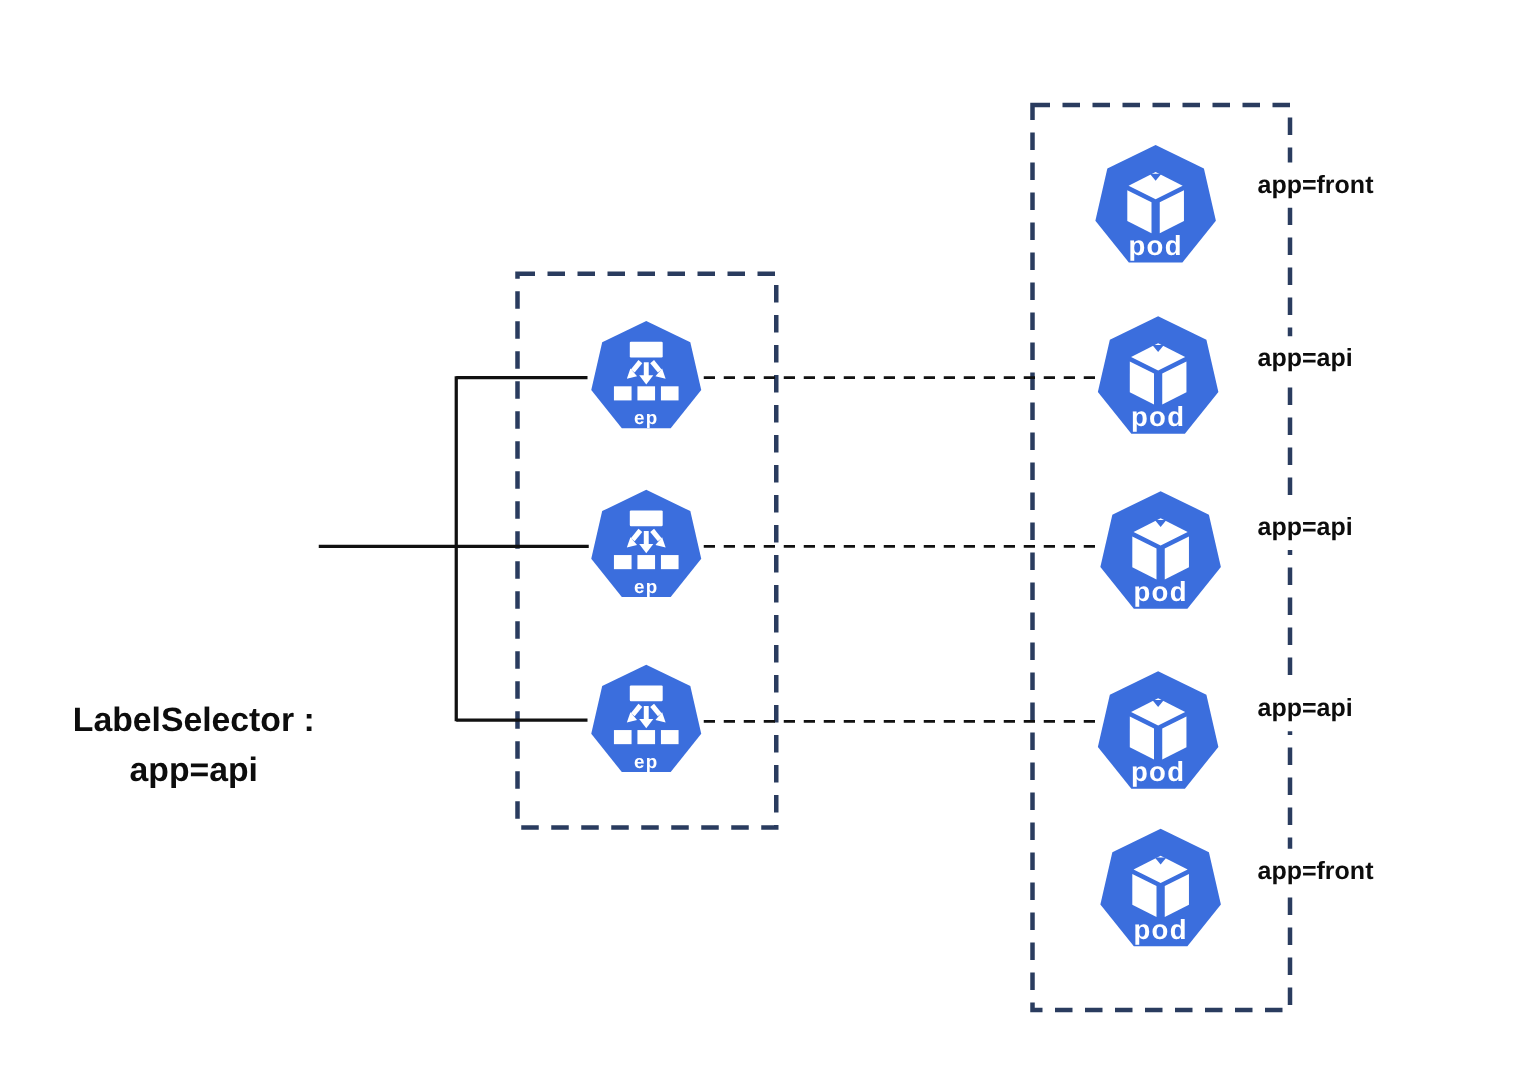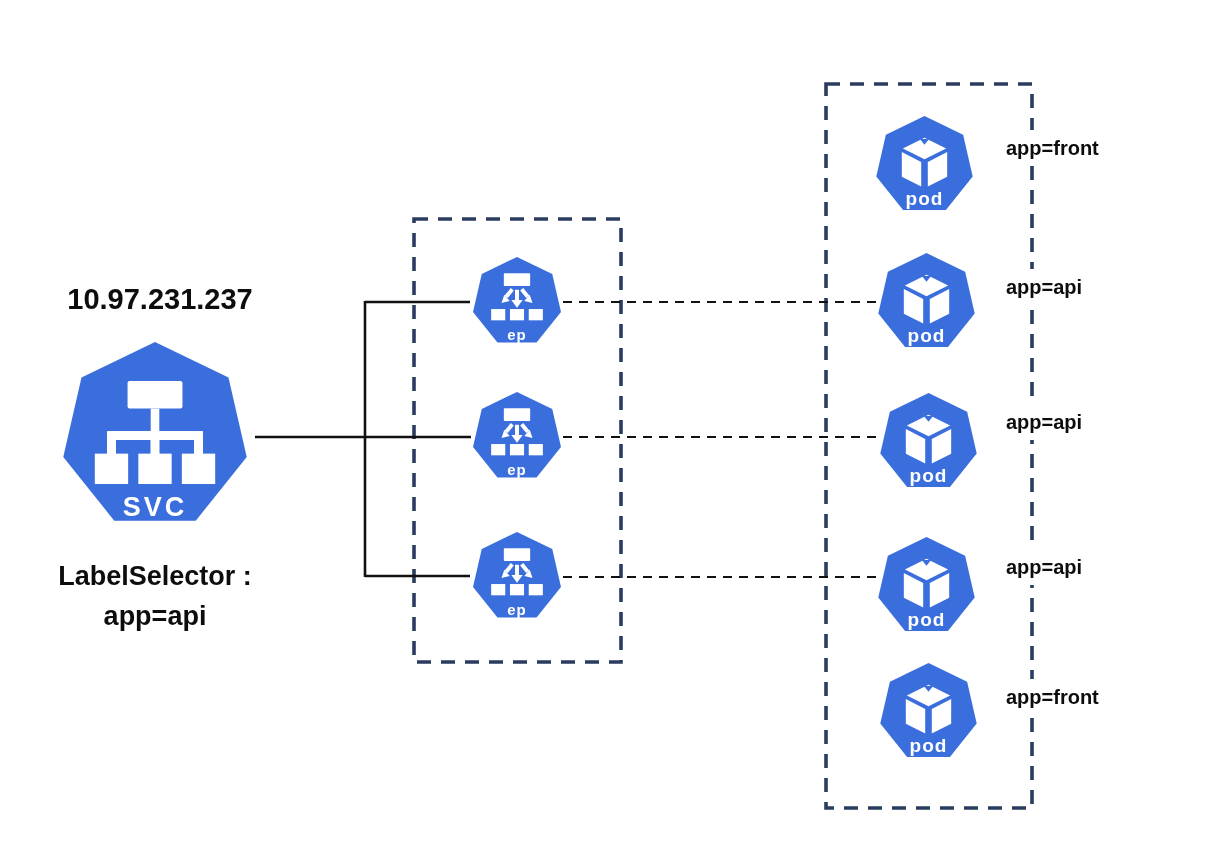--- a/index.html
+++ b/index.html
@@ -19,21 +19,21 @@
   .solid-line{stroke:var(--line-black,#111);stroke-width:2.6;}
   .dashed-line{stroke:var(--line-black,#111);stroke-width:2.2;stroke-dasharray:9 7;}
   .group-box{fill:none;stroke:var(--group-border-navy,#2A3C5F);stroke-width:3.6;stroke-dasharray:14 10;}
   .node{position:absolute;z-index:2;}
   .node svg{display:block;width:100%;height:100%;color:var(--kubernetes-blue,#3B6EDD);}
   .icon-text{
     position:absolute;left:0;right:0;text-align:center;color:var(--icon-glyph-white,#fff);
     font-weight:600;line-height:1;user-select:none;
   }
   .svc-node .icon-text{bottom:14px;font-size:27px;letter-spacing:3px;}
-  .pod-node .icon-text{bottom:9px;font-size:19px;letter-spacing:1px;}
+  .pod-node .icon-text{bottom:9px;font-size:22px;letter-spacing:1px;}
   .ep-node  .icon-text{bottom:7px;font-size:15px;letter-spacing:1px;}
   .free-text{position:absolute;z-index:3;font-weight:600;}
   .ip-label{left:45px;top:283px;width:230px;text-align:center;font-size:29px;}
   .selector-label{left:40px;top:556px;width:230px;text-align:center;font-size:27px;line-height:40px;}
   .pod-label{
     left:1000px;font-size:20px;line-height:34px;background:#ffffff;padding:1px 6px;
     white-space:nowrap;
   }
 </style>
 </head>
@@ -88,28 +88,21 @@
     <line class="solid-line" x1="255" y1="437" x2="471" y2="437"></line>
     <line class="solid-line" x1="365" y1="301" x2="365" y2="577"></line>
     <line class="solid-line" x1="365" y1="302" x2="470" y2="302"></line>
     <line class="solid-line" x1="365" y1="576" x2="470" y2="576"></line>
 
     <line class="dashed-line" x1="563" y1="302" x2="877" y2="302"></line>
     <line class="dashed-line" x1="563" y1="437" x2="879" y2="437"></line>
     <line class="dashed-line" x1="563" y1="577" x2="877" y2="577"></line>
   </svg>
 
-  <div class="free-text ip-label">10.97.231.237</div>
 
-  <div class="node svc-node" style="left:57px;top:337px;width:196px;height:198px;">
-    <svg viewBox="0 0 100 100">
-        <use href="#svc-glyph"></use>
-      </svg>
-    <span class="icon-text">SVC</span>
-  </div>
 
   <div class="free-text selector-label">
     <div>LabelSelector :</div>
     <div>app=api</div>
   </div>
 
   <div class="node ep-node" style="left:470px;top:255px;width:94px;height:94px;">
     <svg viewBox="0 0 100 100">
         <use href="#ep-glyph"></use>
       </svg>

